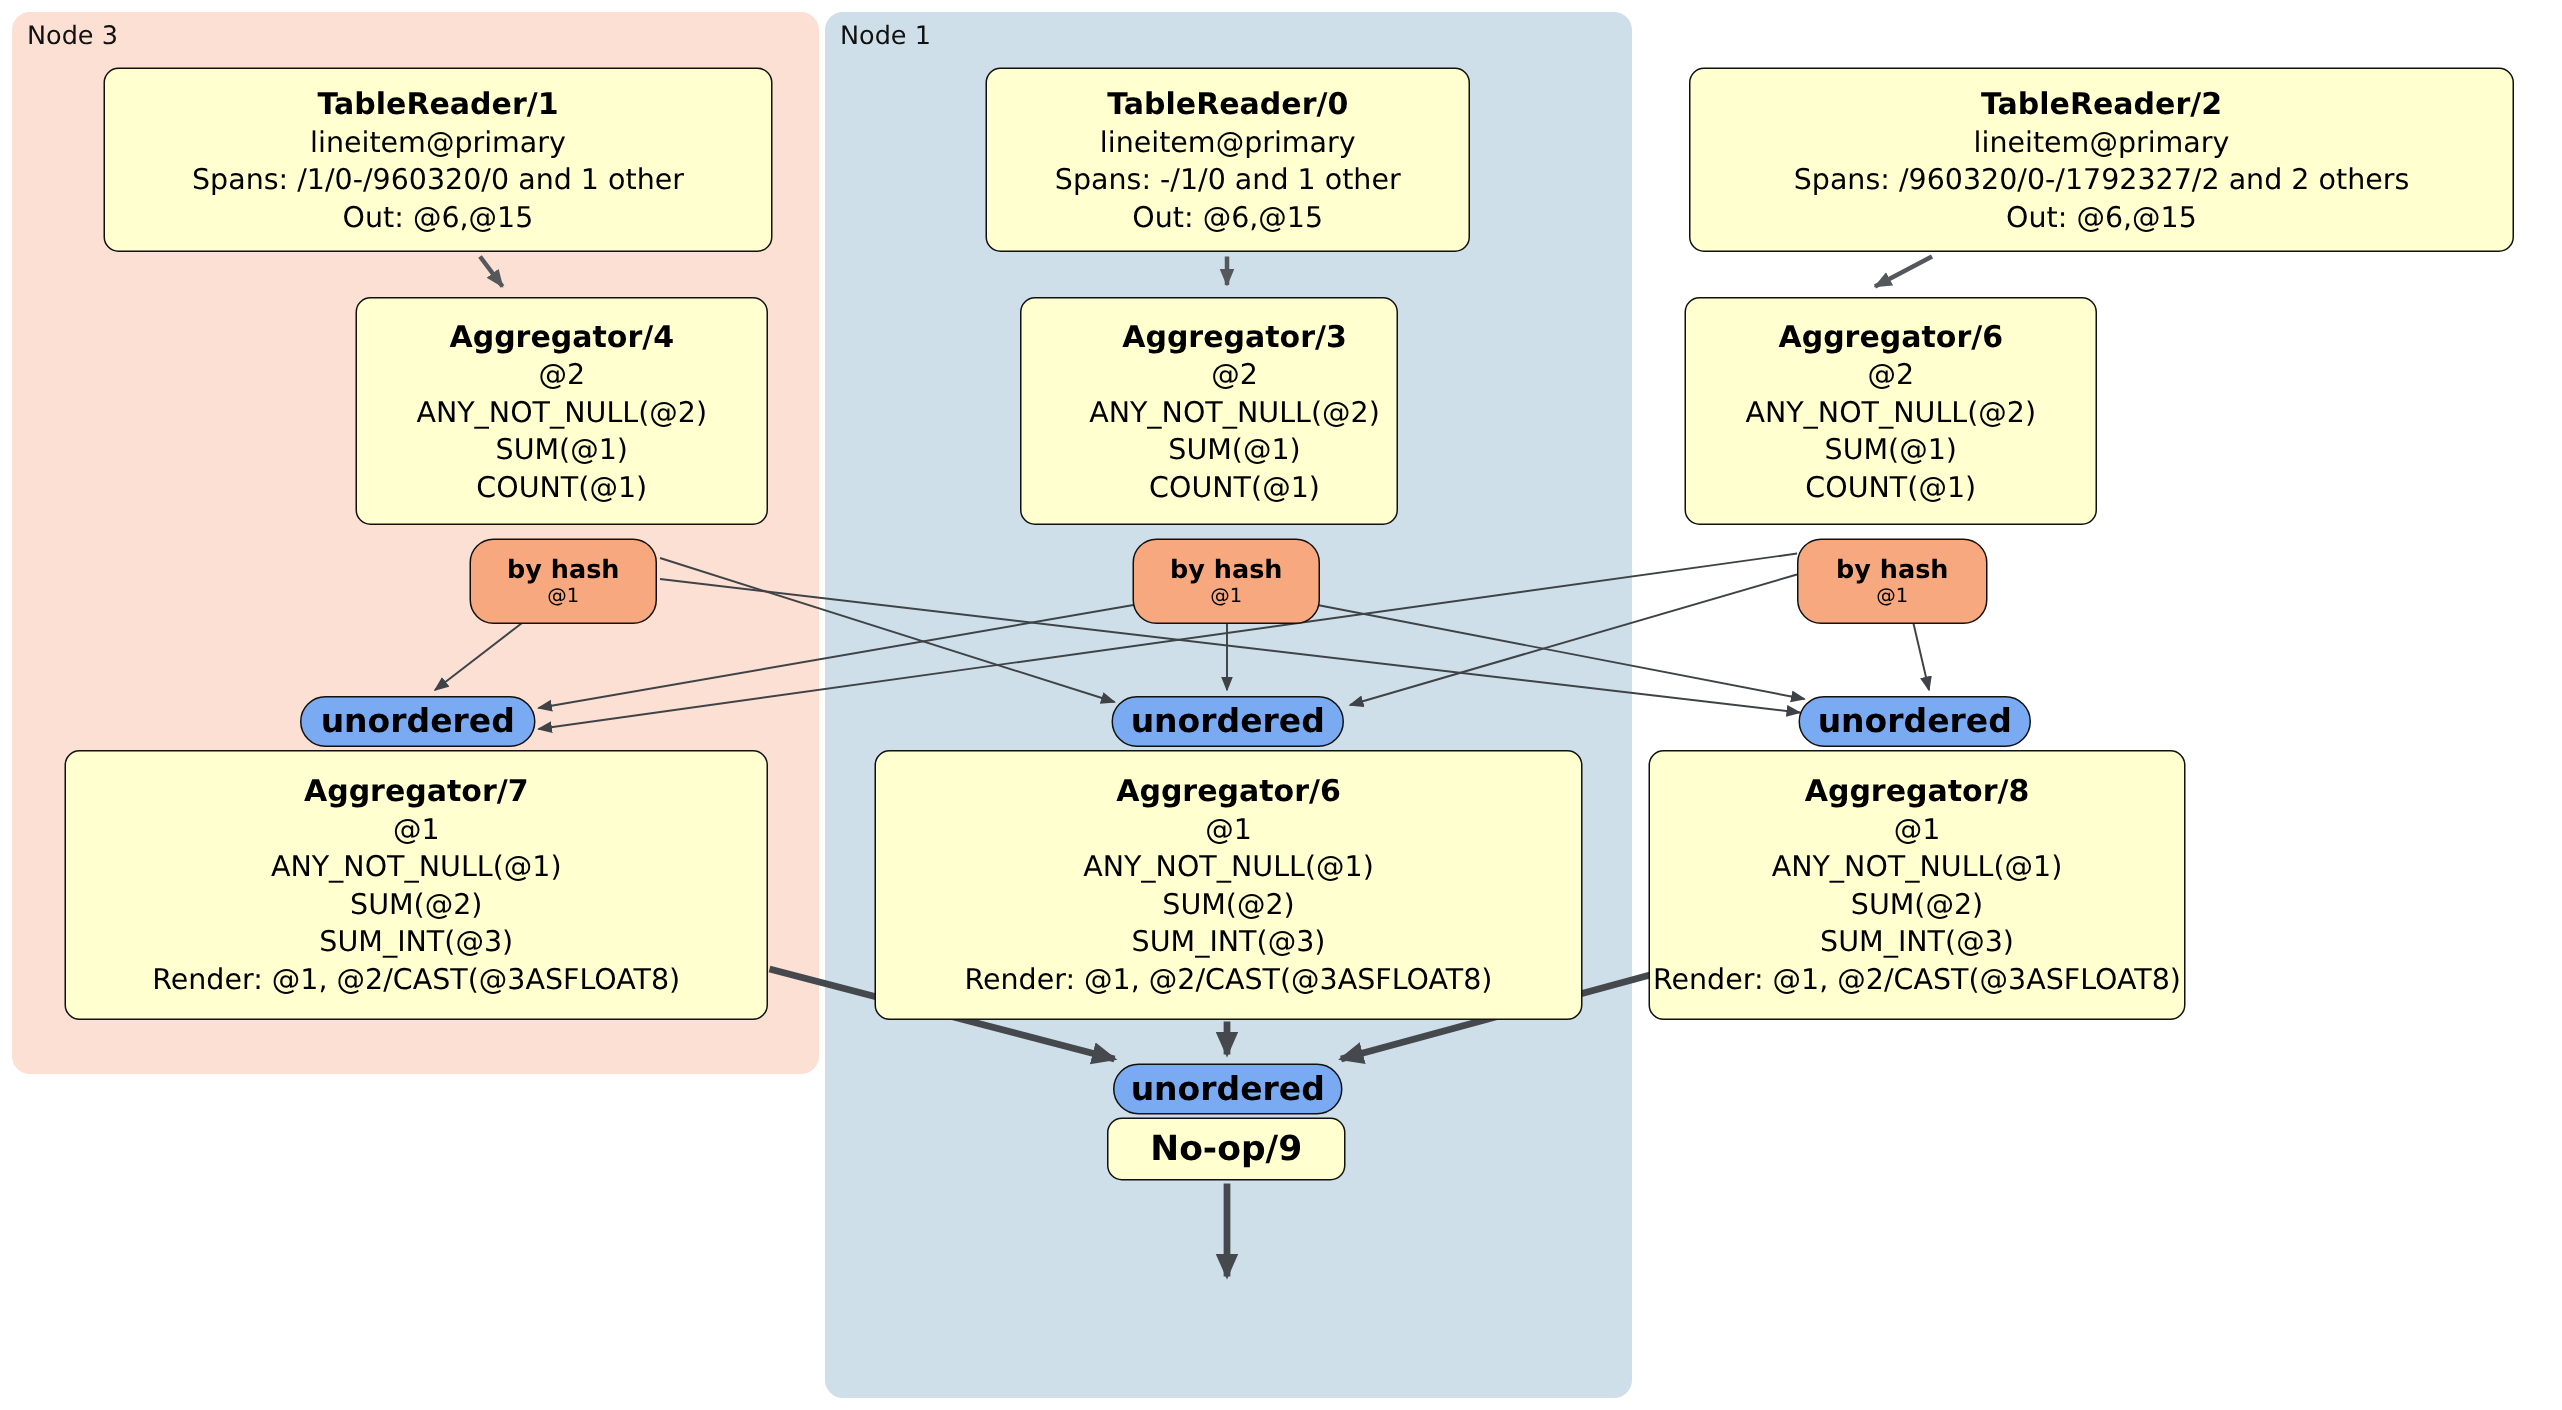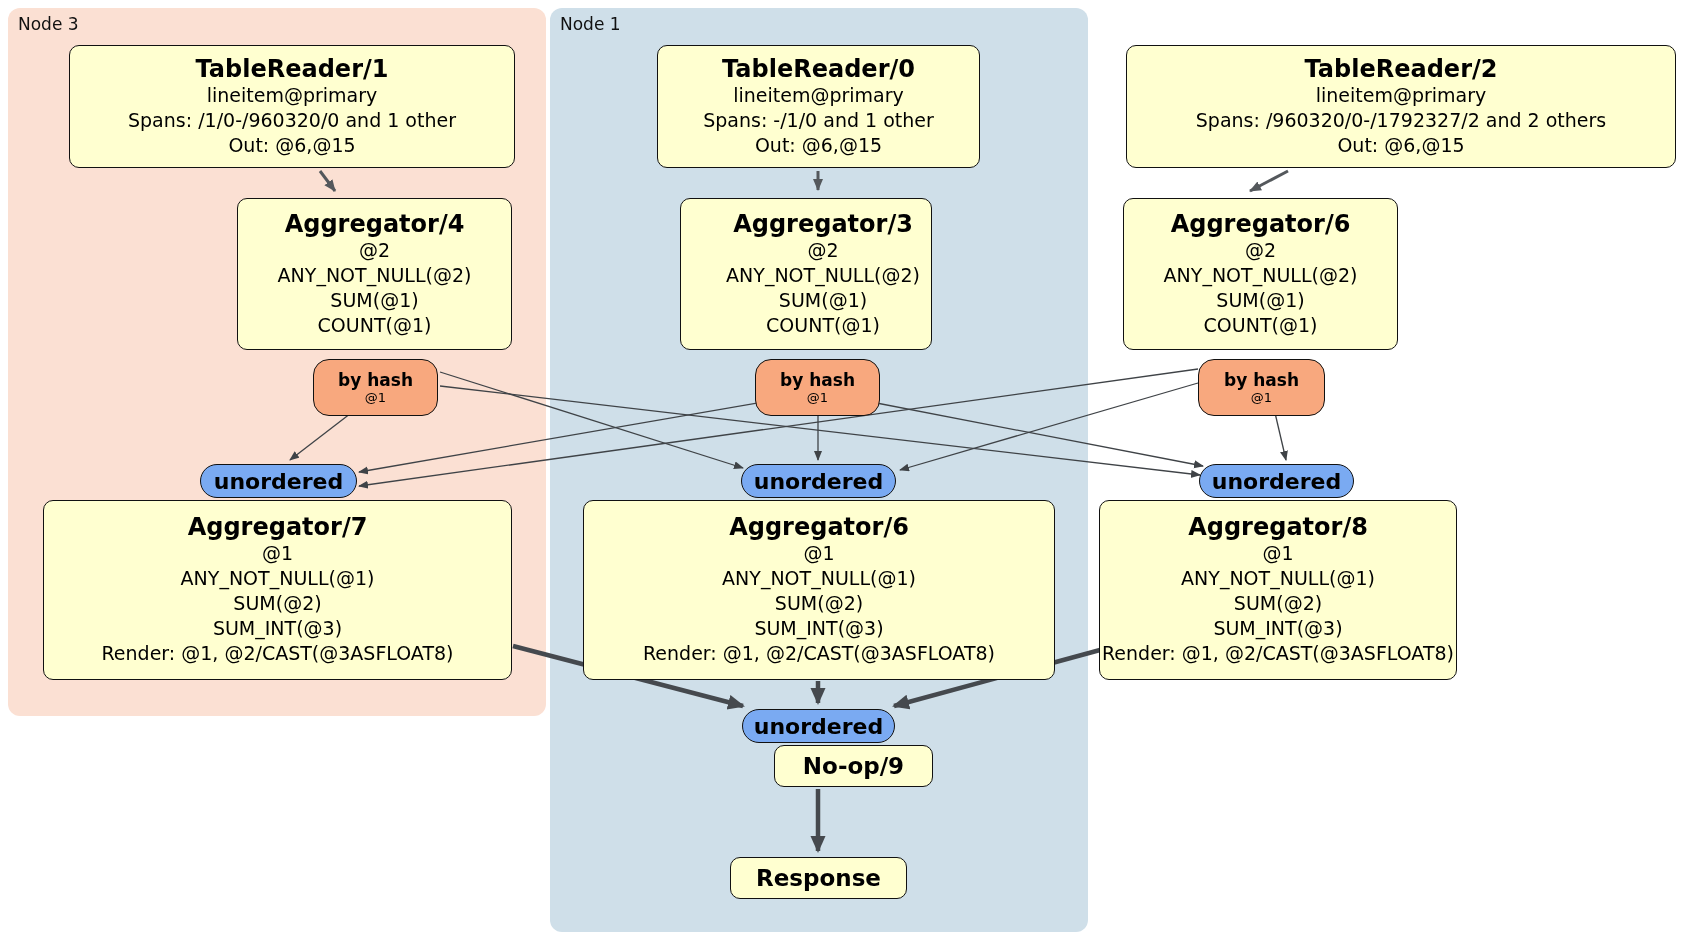--- a/index.html
+++ b/index.html
@@ -11,21 +11,21 @@
   .region-n3{left:8px;top:8px;width:538px;height:708px;background:#fbe0d3;}
   .region-n1{left:550px;top:8px;width:538px;height:924px;background:#cfdfe9;}
   .region-n2{left:1092px;top:8px;width:608px;height:708px;background:#e9eef8;}
   .region-label{position:absolute;left:10px;top:6px;font-size:17px;color:#111;}
   svg.edges{position:absolute;left:0;top:0;z-index:1;}
   .pbox{
     position:absolute;z-index:2;background:#ffffd0;border:1.6px solid #111;border-radius:10px;
     display:flex;flex-direction:column;align-items:center;justify-content:center;
     padding:4px 2px;box-sizing:border-box;white-space:nowrap;text-align:center;
   }
-  .pbox-title{font-weight:bold;font-size:24px;line-height:27px;}
+  .pbox-title{font-weight:bold;font-size:20px;line-height:27px;}
   .pbox-line{font-size:19px;line-height:25px;}
   .byhash{
     position:absolute;z-index:3;background:#f8a87e;border:1.8px solid #111;border-radius:16px;
     display:flex;flex-direction:column;align-items:center;justify-content:center;
     box-sizing:border-box;white-space:nowrap;margin-top:16px;
   }
   .byhash-label{font-weight:bold;font-size:17px;line-height:19px;}
   .byhash-detail{font-size:13px;line-height:15px;}
   .uno{
     position:absolute;z-index:3;background:#7aaaf2;border:1.8px solid #111;border-radius:17px;
@@ -177,21 +177,18 @@
     <div class="pbox-line">ANY_NOT_NULL(@1)</div>
     <div class="pbox-line">SUM(@2)</div>
     <div class="pbox-line">SUM_INT(@3)</div>
     <div class="pbox-line">Render: @1, @2/CAST(@3ASFLOAT8)</div>
   </div>
 
   <div class="uno" style="left:742px;top:709px;width:153px;height:34px;">
     <span>unordered</span>
   </div>
 
-  <div class="pbox" style="left:738px;top:745px;width:159px;height:42px;margin-left:36px;">
+  <div class="pbox" style="left:738px;top:745px;width:159px;height:42px;">
     <div class="final-title">No-op/9</div>
   </div>
 
-  <div class="pbox" style="left:730px;top:857px;width:177px;height:42px;">
-    <div class="final-title">Response</div>
-  </div>
 
 </div>
 
 </body></html>

